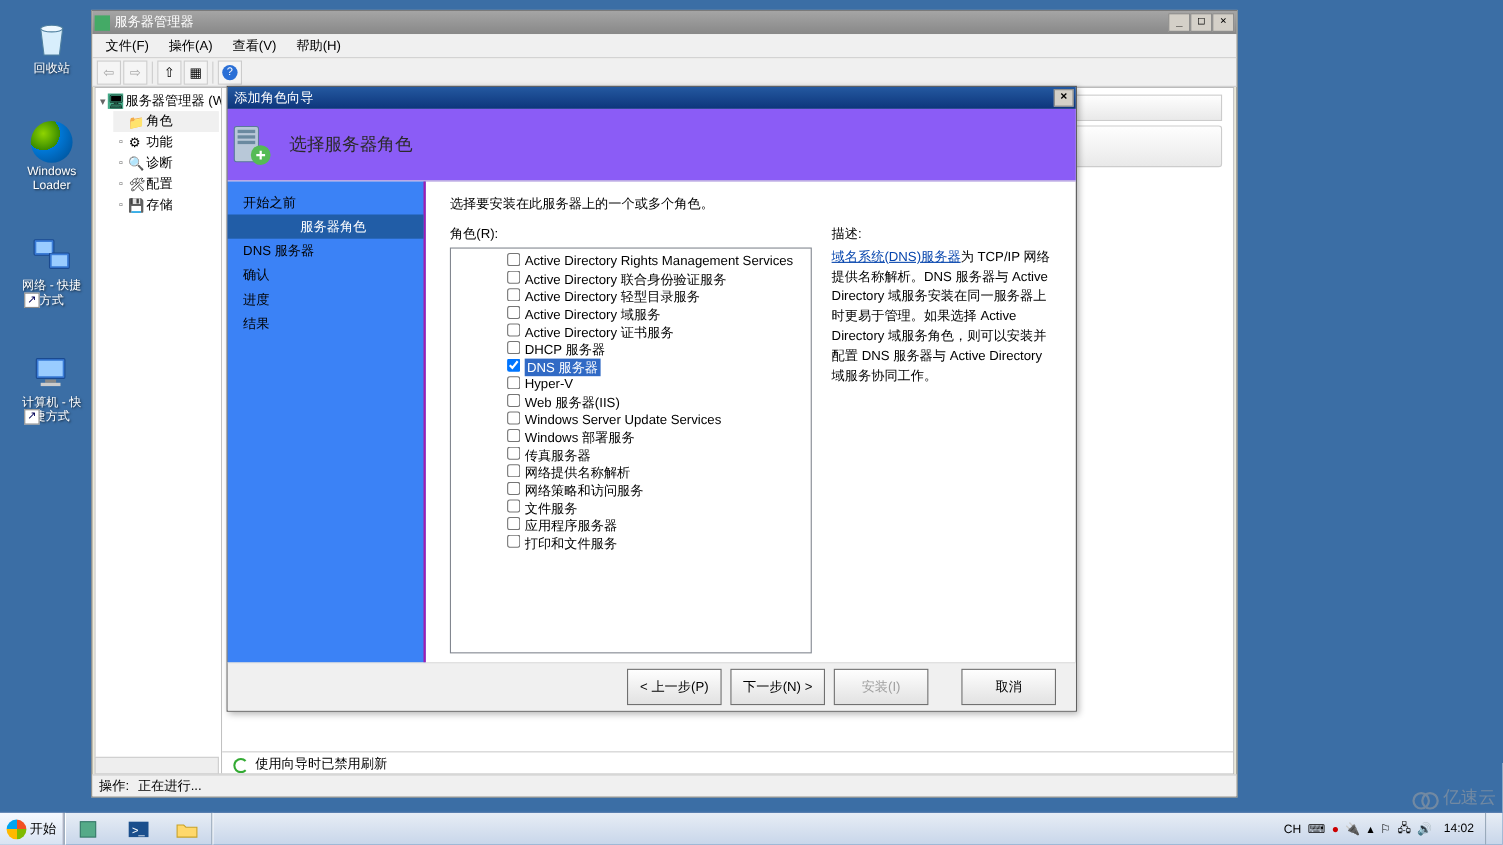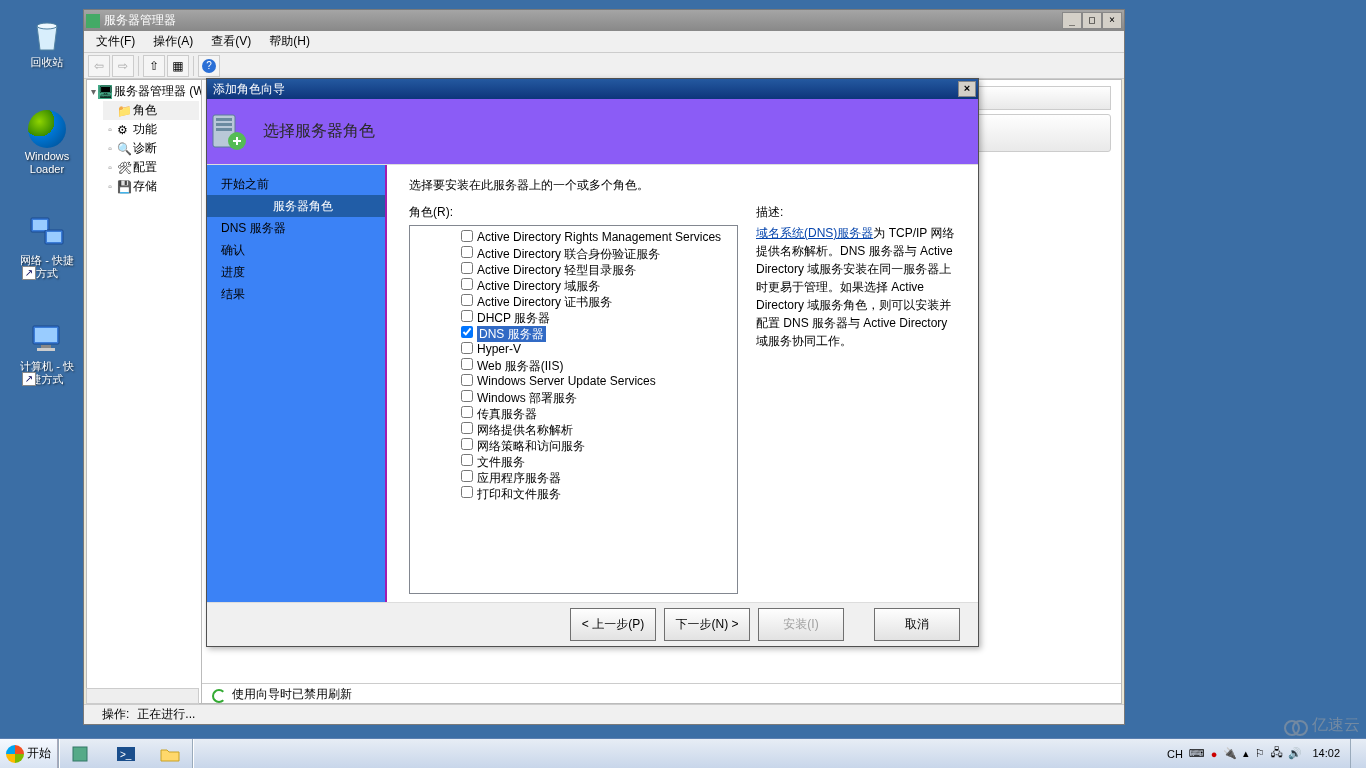--- a/index.html
+++ b/index.html
@@ -34,21 +34,21 @@
 .tree-item { display: flex; align-items: center; gap: 2px; padding: 1px 0 1px 2px; cursor: pointer; white-space: nowrap; }
 .tree-item .toggle { width: 10px; font-size: 10px; text-align: center; color: #666; }
 .tree-item .ticon { width: 14px; height: 14px; display:inline-block; }
 .tree-children { padding-left: 14px; }
 .tree-item.selected { background: #f0f0f0; }
 .sm-content { flex: 1; background: #fff; position: relative; }
 .sm-content-header { margin: 6px 10px 4px; height: 24px; border: 1px solid #ccc; background: linear-gradient(#fefefe,#e9e9e9); }
 .sm-panel { margin: 0 10px 6px; height: 38px; border: 1px solid #ccc; background: linear-gradient(#fefefe,#e9e9e9); border-radius: 3px; }
 .sm-refresh-bar { position:absolute; bottom:0; left:0; right:0; height: 20px; border-top:1px solid #ccc; display:flex; align-items:flex-end; padding-left:10px; font-size:12px; gap:6px; }
 .refresh-icon { width:14px; height:14px; border:2px solid #3a3; border-radius:50%; border-right-color:transparent; }
-.sm-statusbar { height: 20px; background: #f0f0f0; border-top: 1px solid #ccc; font-size: 12px; padding: 2px 18px; display: flex; align-items: center; }
+.sm-statusbar { height: 20px; background: #f0f0f0; border-top: 1px solid #ccc; font-size: 12px; padding: 2px 6px; display: flex; align-items: center; }
 .sm-status-sep { margin: 0 4px; }
 .sm-scrollbar-h { position:absolute; bottom:20px; left:2px; width:113px; height:16px; background:#eee; border:1px solid #ccc; }
 
 .wizard { position: absolute; left: 206px; top: 78px; width: 773px; height: 569px; background: #fff; border: 1px solid #505050; box-shadow: 2px 2px 6px rgba(0,0,0,0.3); z-index: 10; }
 .wiz-titlebar { height: 20px; background: linear-gradient(#2459a0, #0d357b); color: #fff; display: flex; align-items: center; padding: 0 2px 0 6px; font-size: 12px; }
 .wiz-titlebar .wtxt { flex: 1; }
 .wiz-close { width: 18px; height: 16px; background: #d4d0c8; border: 1px solid #888; color: #000; text-align: center; line-height: 13px; font-size: 11px; cursor: pointer; font-weight:bold; }
 .wiz-header { height: 66px; background: #8b5cf6; border-bottom: 1px solid #ddd; display: flex; align-items: center; gap: 14px; }
 .wiz-header-icon { width: 42px; height: 42px; position: relative; }
 .server-icon-svg { width: 42px; height: 42px; }

